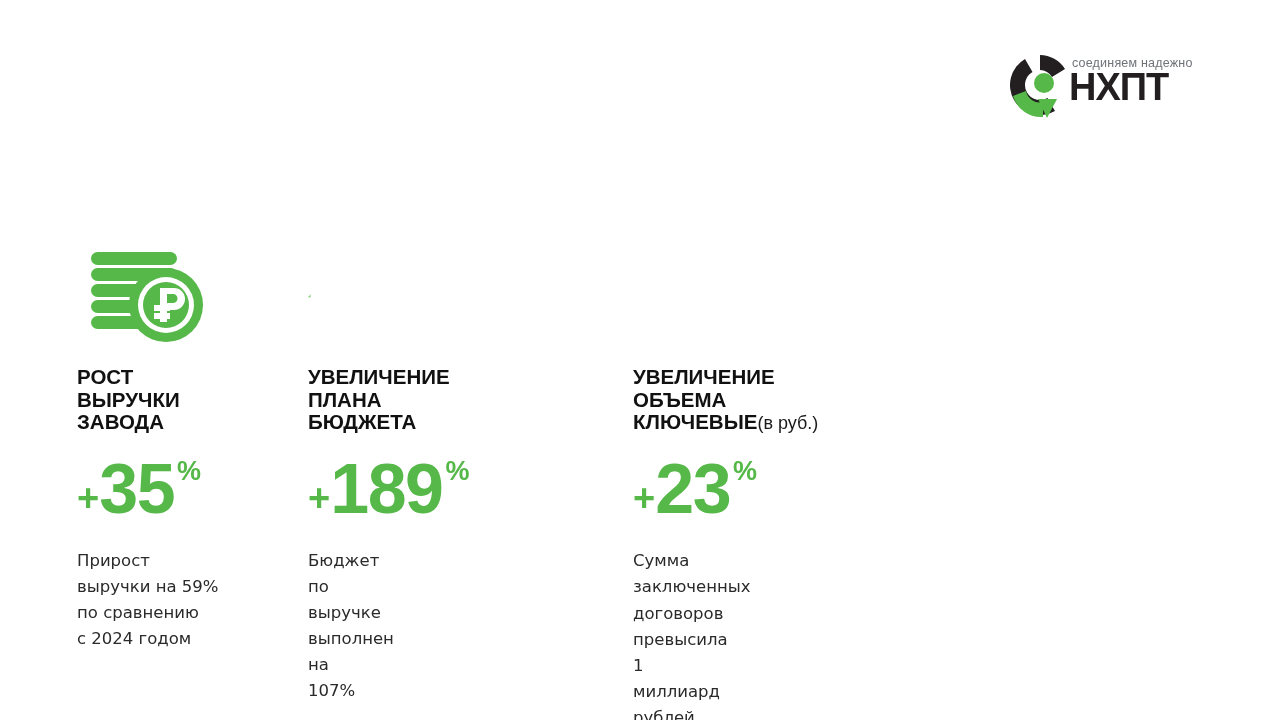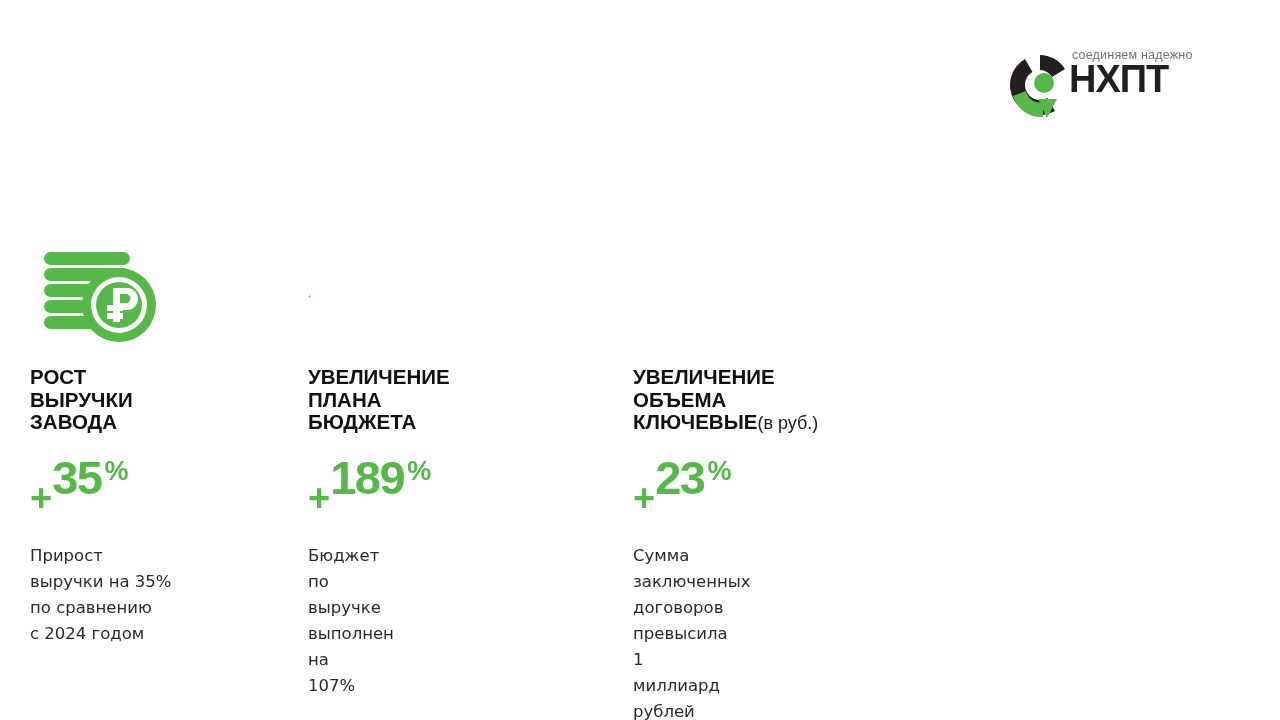--- a/index.html
+++ b/index.html
@@ -63,40 +63,41 @@
     position:absolute;
     left:62px; top:0;
     width:195px;
   }
   .logo-tagline {
     font-size:12.5px;
     color:#6f7276;
     letter-spacing:0.2px;
     padding-left:3px;
     white-space:nowrap;
+    margin-top:8px;
   }
   .logo-word {
     font-family:"Liberation Sans Narrow","Liberation Sans",sans-serif;
     font-weight:bold;
     font-size:38px;
     color:#231f20;
     line-height:1.0;
     letter-spacing:-1px;
     margin-top:-2px;
     white-space:nowrap;
   }
 
   
   .columns {
     position:absolute;
     top:248px; left:0;
     width:1280px; height:470px;
     display:flex;
   }
-  .col { position:relative; }
+  .col { position:relative;margin-left:47px; }
   .col-1 { width:296px; padding-left:30px; }
   .col-2 { width:325px; padding-left:322px; margin-left:-296px; }
   .col-3 { width:390px; padding-left:647px; margin-left:-325px; }
   .col-4 { width:265px; padding-left:1037px; margin-left:-390px; }
 
   .icon-wrap {
     height:96px;
     display:flex;
     align-items:flex-end;
   }
@@ -131,21 +132,21 @@
   .value .plus {
     font-family:"Liberation Sans","DejaVu Sans",sans-serif;
     font-weight:bold;
     font-size:38px;
     line-height:1;
     margin-top:23px;
   }
   .value .num {
     font-family:"Liberation Sans","DejaVu Sans",sans-serif;
     font-weight:bold;
-    font-size:47px;
+    font-size:70px;
     line-height:0.95;
     letter-spacing:-1.5px;
   }
   .value .pct {
     font-family:"Liberation Sans","DejaVu Sans",sans-serif;
     font-weight:bold;
     font-size:27px;
     line-height:1;
     margin-top:2px;
     margin-left:3px;
@@ -215,21 +216,21 @@
       </div>
       <div class="col-title"><span style="white-space:pre-line">РОСТ
 ВЫРУЧКИ
 ЗАВОДА</span></div>
       <div class="value">
         <span class="plus">+</span>
         <span class="num">35</span>
         <span class="pct">%</span>
       </div>
       <div class="desc">Прирост
-выручки на 35%
+выручки на 59%
 по сравнению
 с 2024 годом</div>
     </div>
 
     <div class="col col-2">
       <div class="icon-wrap">
         <svg viewBox="0 0 110 96" width="110" height="96" aria-hidden="true">
           <g fill="#55B848">
             <rect x="6" y="85" width="96" height="9" rx="4"></rect>
             <rect x="12" y="65" width="17" height="20"></rect>

